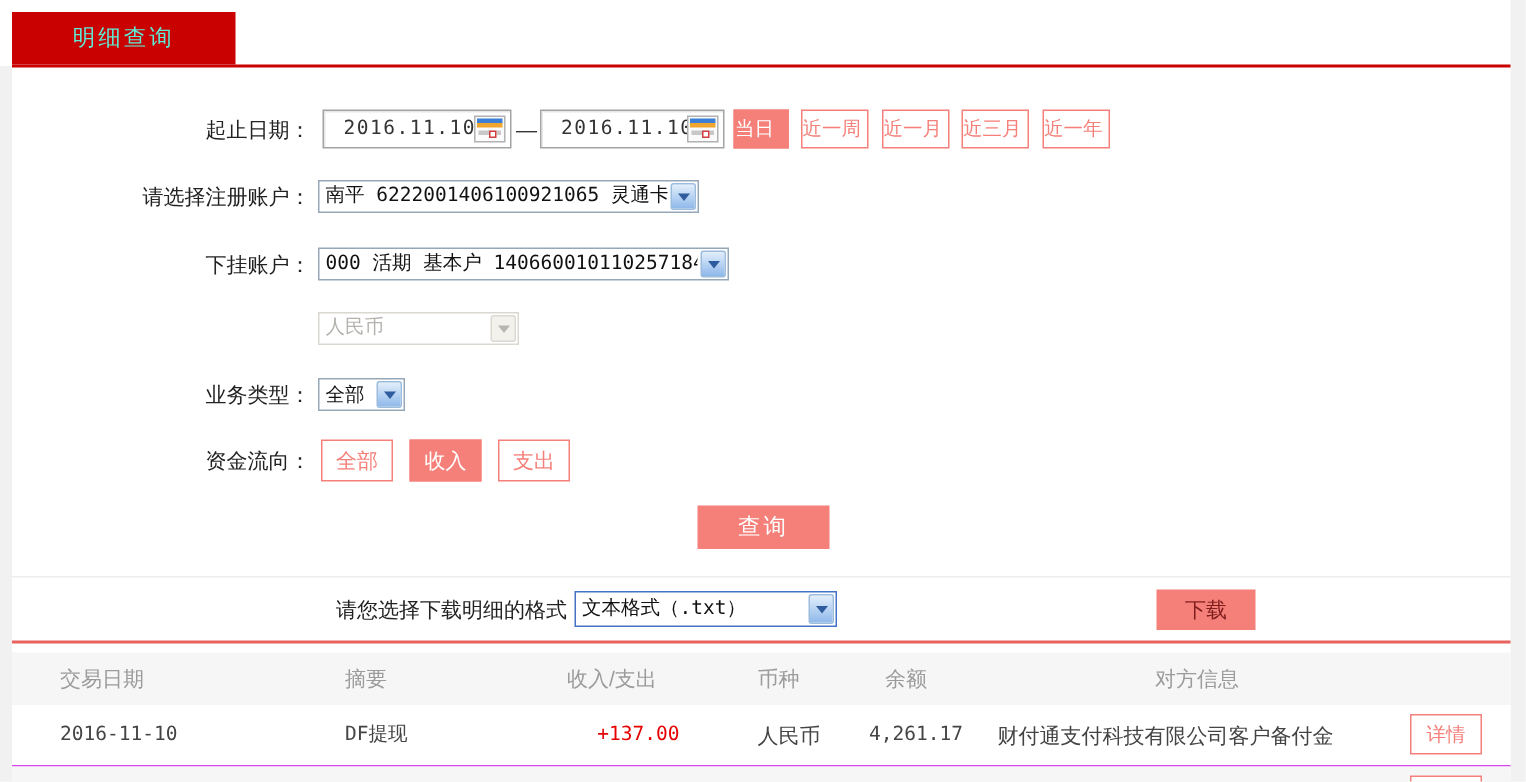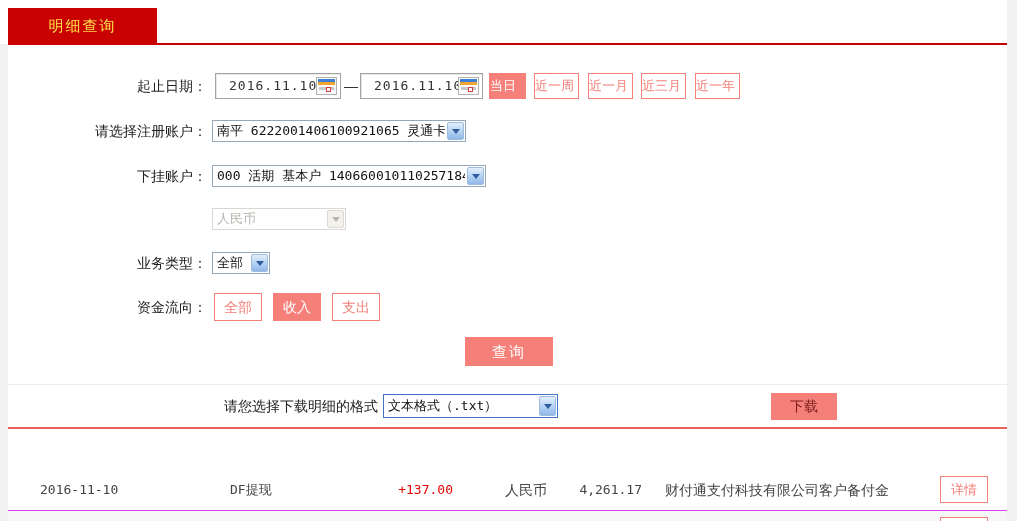--- a/index.html
+++ b/index.html
@@ -11,21 +11,21 @@
   *{margin:0;padding:0;box-sizing:border-box;}
   body{font-family:"Liberation Sans",sans-serif;background:#f1f1f1;}
   .screen{position:relative;width:1017px;height:521px;background:#f1f1f1;overflow:hidden;}
 
   
   .top-band{position:absolute;left:0;top:0;width:1007px;height:44px;background:#fff;}
   .card{position:absolute;left:8px;top:44px;width:999px;height:477px;background:#fff;}
 
   
   .tab{position:absolute;left:8px;top:8px;width:149px;height:35px;background:var(--red);
-       color:#fde047;font-size:15px;letter-spacing:2px;text-align:center;line-height:35px;cursor:pointer;}
+       color:#5eead4;font-size:15px;letter-spacing:2px;text-align:center;line-height:35px;cursor:pointer;}
   .tab-line{position:absolute;left:8px;top:43px;width:999px;height:2px;background:var(--red);}
 
   
   .flabel{position:absolute;left:0;width:207px;text-align:right;font-size:14px;color:#222;}
 
   
   .dinput{position:absolute;top:73px;height:26px;background:#fff;border:1px solid #a3a3a3;
           box-shadow:inset 1px 1px 0 #e8e8e8;cursor:text;}
   .dinput .dval{position:absolute;left:13px;top:0;line-height:24px;font-family:"DejaVu Sans Mono",monospace;
           font-size:13px;color:#333;letter-spacing:1px;}
@@ -178,20 +178,28 @@
   <div class="xpsel focusblue" style="left:383px;top:394px;width:175px;height:24px;">
     <span class="xval" style="line-height:22px;">文本格式（.txt）</span>
     <span class="xarrow">
         <i></i>
       </span>
   </div>
   <div class="dl-btn">下载</div>
 
   <div class="table-sep"></div>
 
+  <div class="thead">
+    <span class="c-date" style="left:32px;">交易日期</span>
+    <span style="left:222px;">摘要</span>
+    <span class="h-amount">收入/支出</span>
+    <span style="left:497px;">币种</span>
+    <span class="h-balance">余额</span>
+    <span class="h-party">对方信息</span>
+  </div>
 
   <div class="trow">
     <span class="c-date mono">2016-11-10</span>
     <span class="c-summary mono">DF提现</span>
     <span class="c-amount mono">+137.00</span>
     <span class="c-currency">人民币</span>
     <span class="c-balance mono">4,261.17</span>
     <span class="c-party">财付通支付科技有限公司客户备付金</span>
     <div class="detail-btn">详情</div>
   </div>

